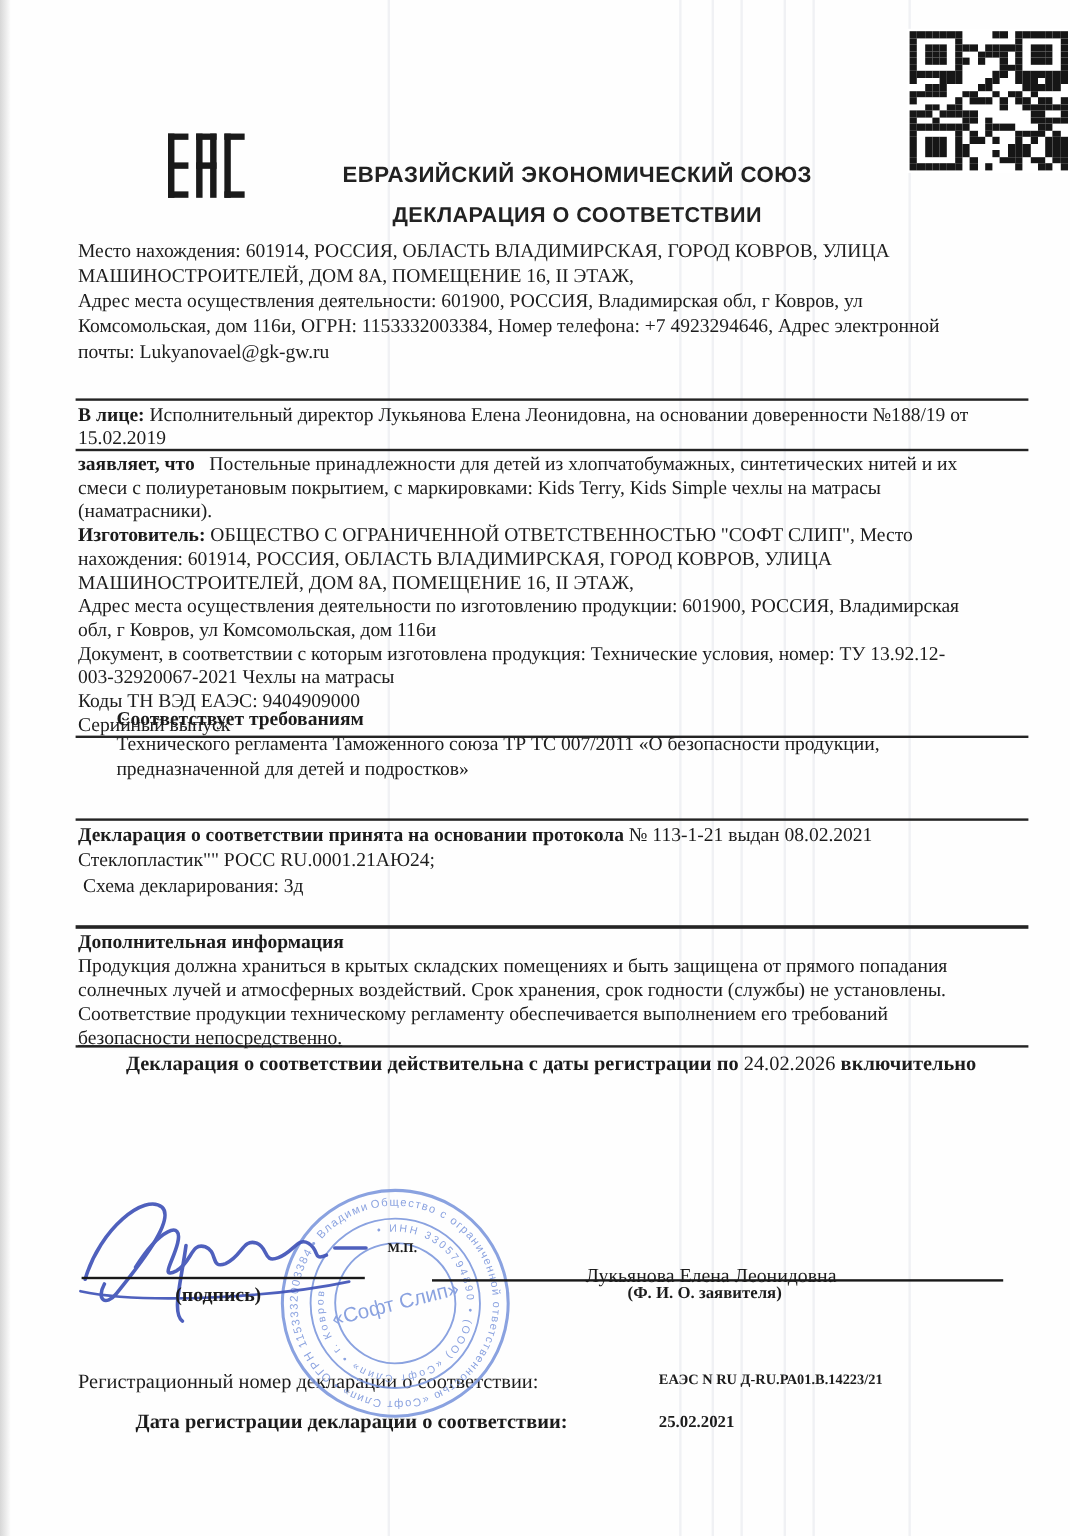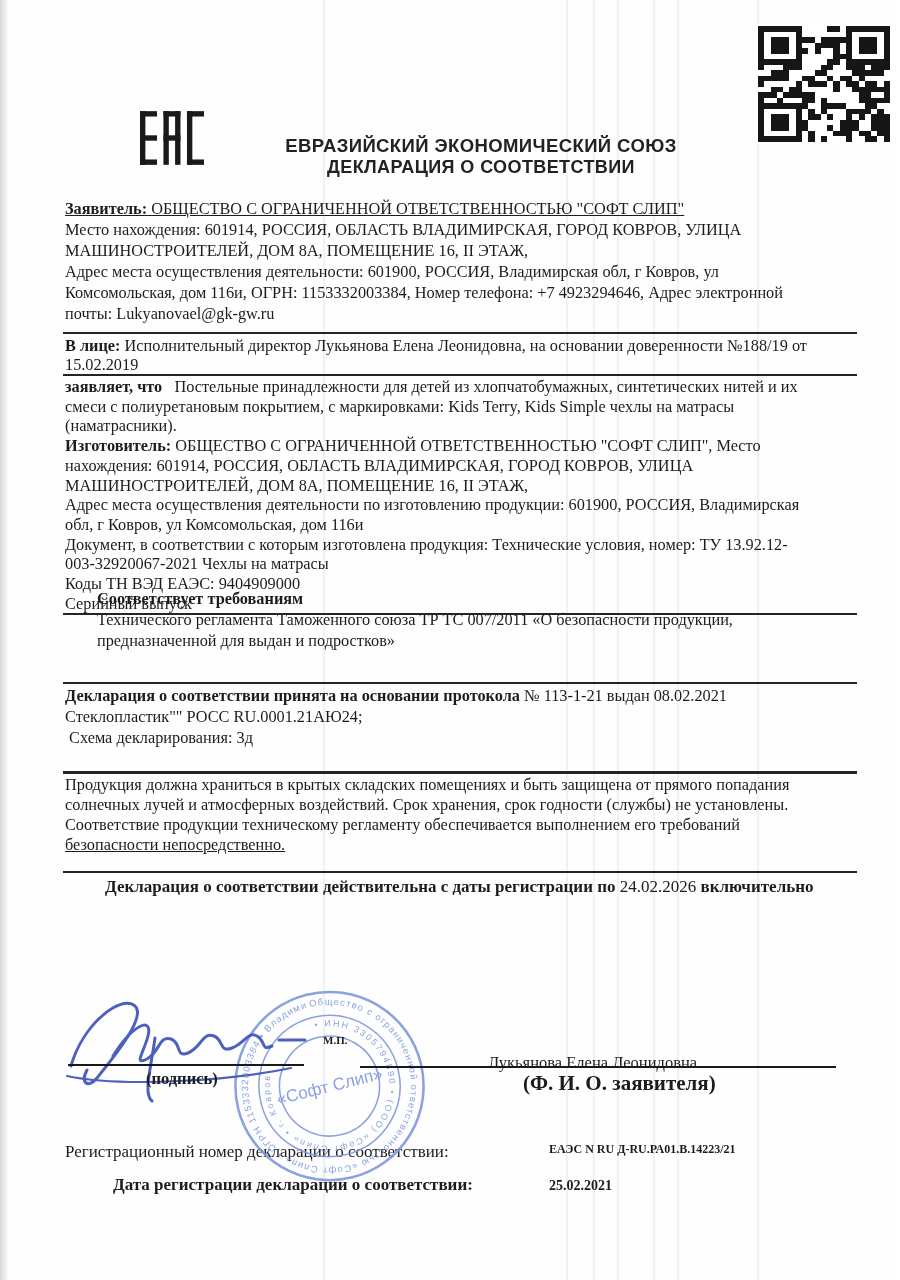--- a/index.html
+++ b/index.html
@@ -13,21 +13,21 @@
   .streak{position:absolute;top:0;height:1280px;width:2px;background:rgba(190,198,208,.22);}
   
   .eac-logo{position:absolute;left:140px;top:111px;}
   .qr{position:absolute;left:756px;top:24px;width:132px;height:116px;padding:2px;background:#fff;}
   .qr-grid{display:grid;grid-template-columns:repeat(21,1fr);grid-template-rows:repeat(21,1fr);width:100%;height:100%;}
   .qr-grid div{background:transparent;}
   .qr-grid div.d{background:#161616;}
   .titles{position:absolute;left:70px;right:0;top:135px;text-align:center;
     font-family:"Liberation Sans", sans-serif;font-weight:bold;color:#222;}
   .title-union{font-size:18.5px;letter-spacing:.4px;}
-  .title-doc{font-size:18px;letter-spacing:.4px;margin-top:0;}
+  .title-doc{font-size:18px;letter-spacing:.4px;margin-top:12px;}
   
   .sec{position:absolute;left:65px;width:800px;font-size:16.3px;}
   .tline{white-space:nowrap;}
   .tline span.b{font-weight:bold;}
   .tline span.u{text-decoration:underline;}
   .rule{position:absolute;left:63px;width:794px;background:#242424;height:1.6px;z-index:5;}
   .rule.thick{height:2.6px;}
   #sec-applicant{top:198px;line-height:21px;}
   #sec-person{top:336px;line-height:19px;}
   #sec-declares{top:377px;line-height:19.7px;}
@@ -36,21 +36,21 @@
   #sec-additional{top:775px;line-height:20px;}
   #sec-validity{top:876px;line-height:21px;font-size:17px;margin-left:40px;}
   
   .sig-svg{position:absolute;left:55px;top:980px;z-index:4;}
   .stamp{position:absolute;left:232px;top:988px;z-index:3;transform:rotate(-14deg);opacity:.88;}
   .mp{position:absolute;left:323px;top:1034px;font-weight:bold;font-size:11px;z-index:6;}
   .sig-line-left{position:absolute;left:68px;top:1064px;width:236px;height:2px;background:#191919;z-index:5;}
   .sig-line-right{position:absolute;left:360px;top:1066px;width:476px;height:2px;background:#191919;z-index:5;}
   .sig-caption{position:absolute;left:146px;top:1069px;font-weight:bold;font-size:16.5px;z-index:6;}
   .fio-name{position:absolute;left:488px;top:1042px;font-size:16.5px;z-index:6;margin-top:11px;}
-  .fio-caption{position:absolute;left:523px;top:1071px;font-weight:bold;font-size:21px;z-index:6;}
+  .fio-caption{position:absolute;left:523px;top:1071px;font-weight:bold;font-size:14px;z-index:6;}
   
   .foot-label1{position:absolute;left:65px;top:1142px;font-weight:normal;font-size:17px;}
   .foot-value1{position:absolute;left:549px;top:1142px;font-weight:bold;font-size:12px;}
   .foot-label2{position:absolute;left:65px;top:1175px;font-weight:bold;font-size:17px;margin-left:48px;}
   .foot-value2{position:absolute;left:549px;top:1178px;font-weight:bold;font-size:14px;}
 </style>
 </head>
 <body>
 
 <div class="page">
@@ -527,21 +527,20 @@
         <div class="d"></div>
       </div>
   </div>
 
   <div class="titles">
     <div class="title-union">ЕВРАЗИЙСКИЙ ЭКОНОМИЧЕСКИЙ СОЮЗ</div>
     <div class="title-doc">ДЕКЛАРАЦИЯ О СООТВЕТСТВИИ</div>
   </div>
 
   <div class="sec" id="sec-applicant">
-      <div class="tline"><span class="b u">Заявитель:</span><span class="u"> ОБЩЕСТВО С ОГРАНИЧЕННОЙ ОТВЕТСТВЕННОСТЬЮ "СОФТ СЛИП"</span></div>
       <div class="tline"><span>Место нахождения: 601914, РОССИЯ, ОБЛАСТЬ ВЛАДИМИРСКАЯ, ГОРОД КОВРОВ, УЛИЦА</span></div>
       <div class="tline"><span>МАШИНОСТРОИТЕЛЕЙ, ДОМ 8А, ПОМЕЩЕНИЕ 16, II ЭТАЖ,</span></div>
       <div class="tline"><span>Адрес места осуществления деятельности: 601900, РОССИЯ, Владимирская обл, г Ковров, ул</span></div>
       <div class="tline"><span>Комсомольская, дом 116и, ОГРН: 1153332003384, Номер телефона: +7 4923294646, Адрес электронной</span></div>
       <div class="tline"><span>почты: Lukyanovael@gk-gw.ru</span></div>
     </div>
   <div class="rule" style="top:332px"></div>
   <div class="sec" id="sec-person">
       <div class="tline"><span class="b">В лице:</span><span> Исполнительный директор Лукьянова Елена Леонидовна, на основании доверенности №188/19 от</span></div>
       <div class="tline"><span>15.02.2019</span></div>
@@ -558,30 +557,31 @@
       <div class="tline"><span>обл, г Ковров, ул Комсомольская, дом 116и</span></div>
       <div class="tline"><span>Документ, в соответствии с которым изготовлена продукция: Технические условия, номер: ТУ 13.92.12-</span></div>
       <div class="tline"><span>003-32920067-2021 Чехлы на матрасы</span></div>
       <div class="tline"><span>Коды ТН ВЭД ЕАЭС: 9404909000</span></div>
       <div class="tline"><span>Серийный выпуск</span></div>
     </div>
   <div class="rule" style="top:613px"></div>
   <div class="sec" id="sec-compliance">
       <div class="tline"><span class="b">Соответствует требованиям</span></div>
       <div class="tline"><span>Технического регламента Таможенного союза ТР ТС 007/2011 «О безопасности продукции,</span></div>
-      <div class="tline"><span>предназначенной для выдан и подростков»</span></div>
+      <div class="tline"><span>предназначенной для детей и подростков»</span></div>
     </div>
   <div class="rule" style="top:682px"></div>
   <div class="sec" id="sec-basis">
       <div class="tline"><span class="b">Декларация о соответствии принята на основании протокола</span><span> № 113-1-21 выдан 08.02.2021</span></div>
       <div class="tline"><span>Стеклопластик"" РОСС RU.0001.21АЮ24;</span></div>
       <div class="tline"><span>&nbsp;Схема декларирования: 3д</span></div>
     </div>
   <div class="rule thick" style="top:771px"></div>
   <div class="sec" id="sec-additional">
+      <div class="tline"><span class="b">Дополнительная информация</span></div>
       <div class="tline"><span>Продукция должна храниться в крытых складских помещениях и быть защищена от прямого попадания</span></div>
       <div class="tline"><span>солнечных лучей и атмосферных воздействий. Срок хранения, срок годности (службы) не установлены.</span></div>
       <div class="tline"><span>Соответствие продукции техническому регламенту обеспечивается выполнением его требований</span></div>
       <div class="tline"><span class="u">безопасности непосредственно.</span></div>
     </div>
   <div class="rule" style="top:871px"></div>
   <div class="sec" id="sec-validity">
       <div class="tline"><span class="b">Декларация о соответствии действительна с даты регистрации по</span><span> 24.02.2026 </span><span class="b">включительно</span></div>
     </div>
 

